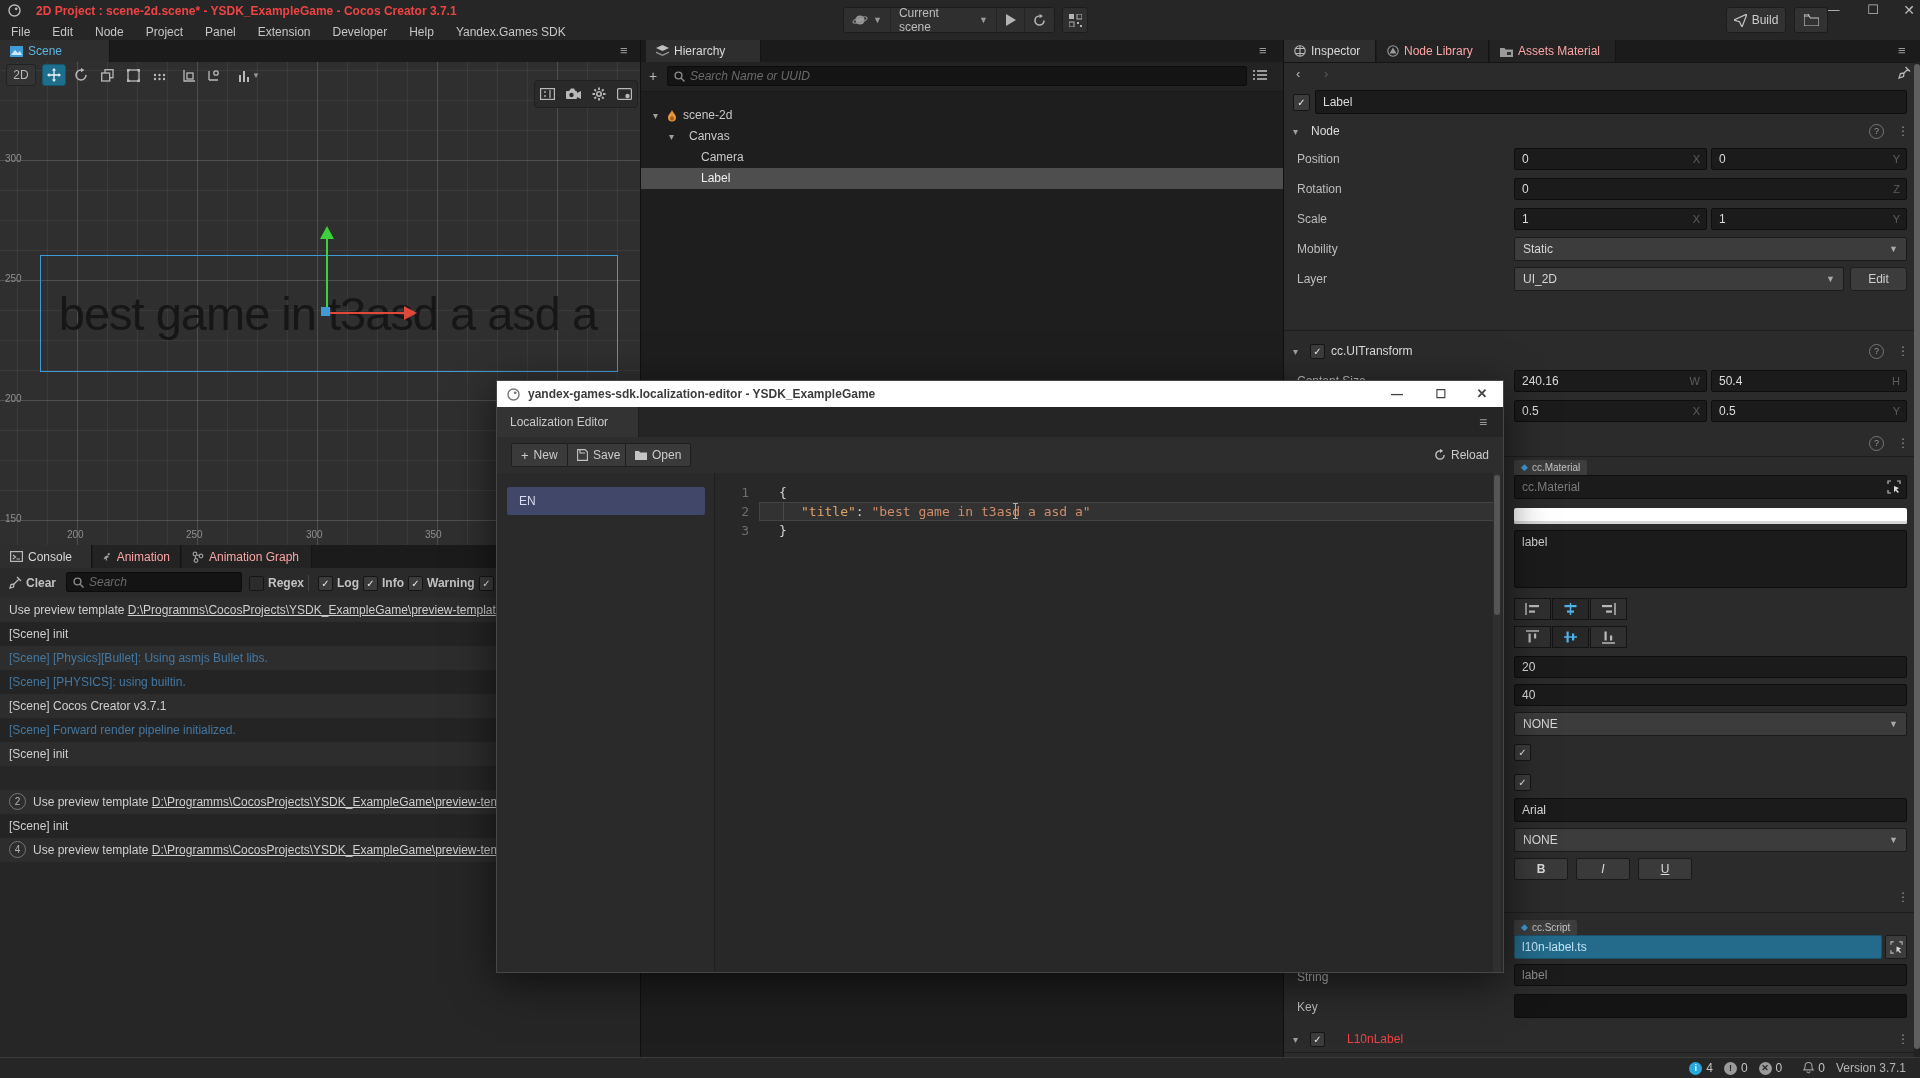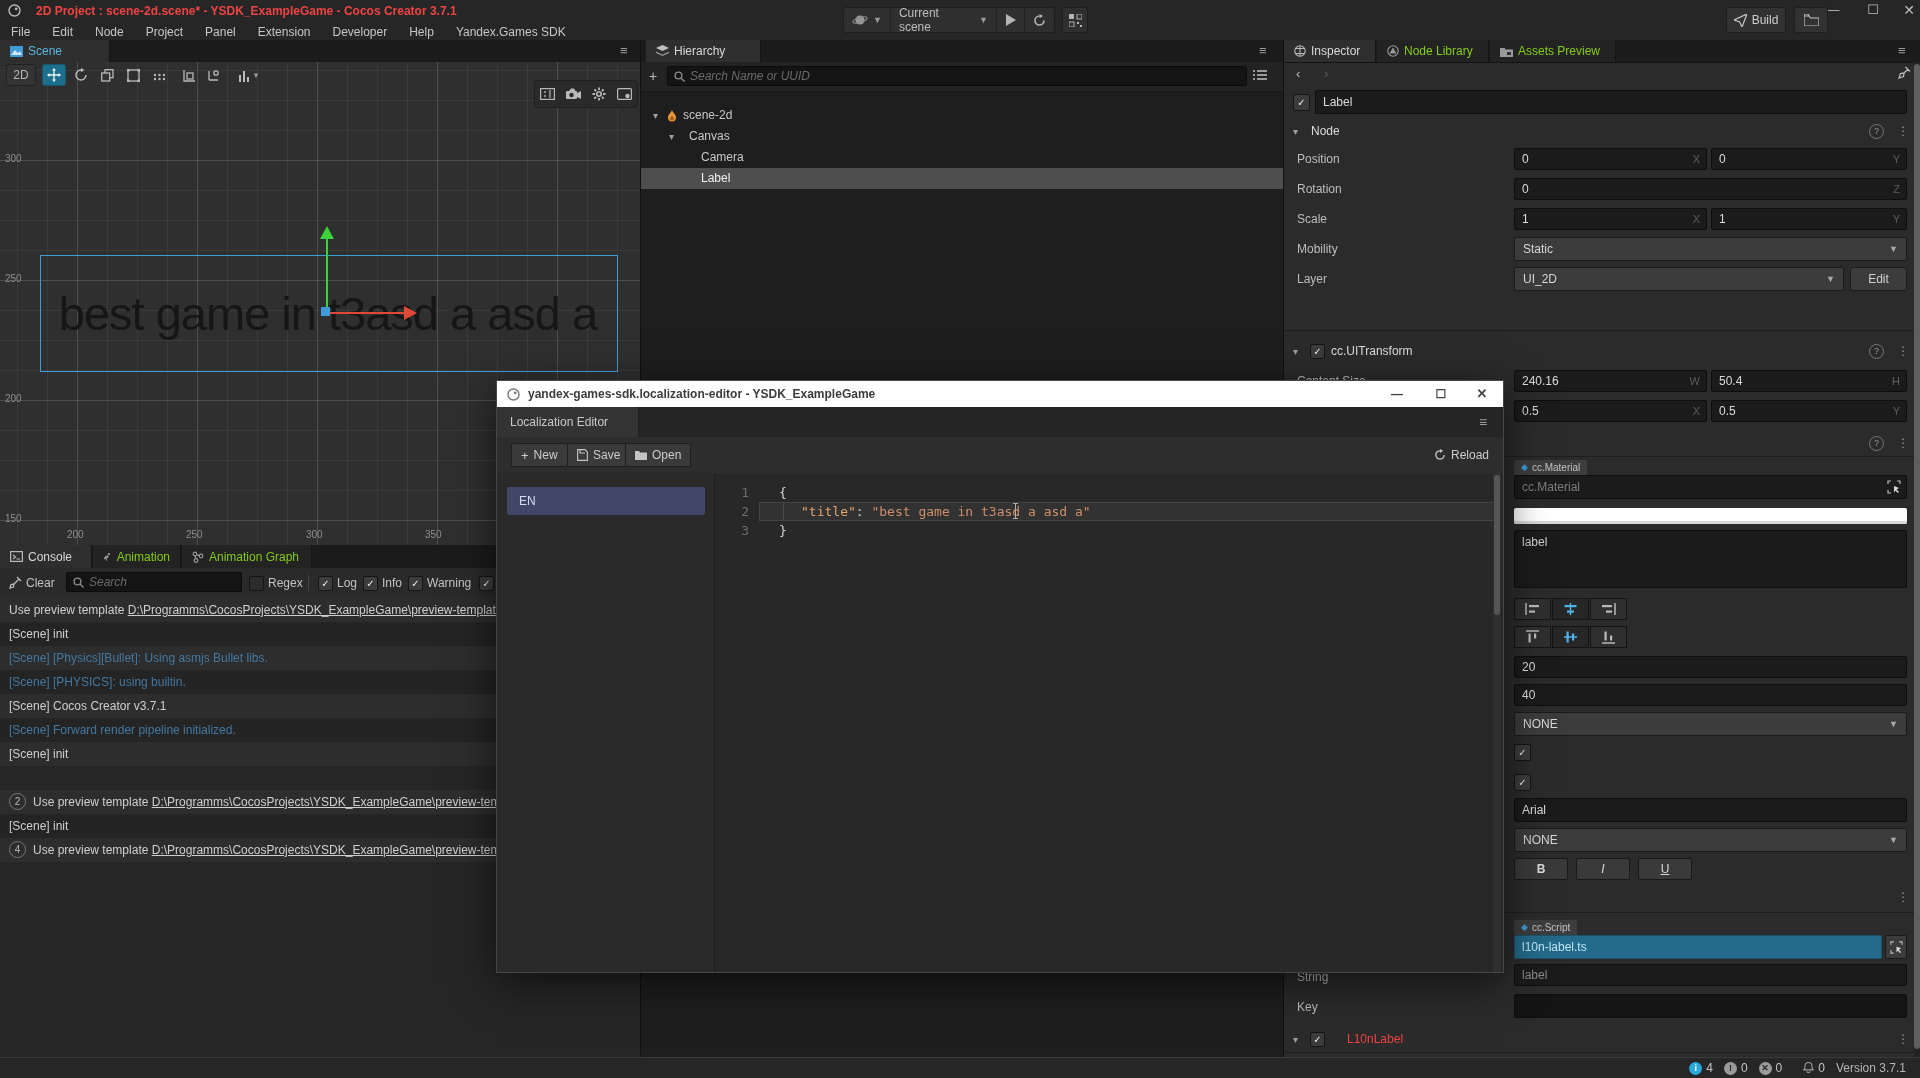--- a/index.html
+++ b/index.html
@@ -12,21 +12,21 @@
   #menubar{position:absolute;left:0;top:22px;width:1920px;height:20px;background:#262626;display:flex;align-items:center;border-bottom:1px solid #1b1b1b;}
   .mi{padding:0 11px;color:#c6c6c6;}
   .winbtn{position:absolute;top:0;width:34px;height:20px;color:#bdbdbd;text-align:center;line-height:20px;font-size:13px;}
   .ctoolbar{position:absolute;top:7px;height:26px;background:#2f2f2f;border:1px solid #1d1d1d;border-radius:3px;display:flex;align-items:center;box-sizing:border-box;}
   .cseg{display:flex;align-items:center;height:100%;padding:0 8px;border-right:1px solid #242424;color:#bdbdbd;}
   .cseg:last-child{border-right:none;}
   .chev{font-size:9px;color:#9a9a9a;margin-left:5px;}
   .btn{background:#323232;border:1px solid #1d1d1d;border-radius:3px;color:#cfcfcf;display:flex;align-items:center;justify-content:center;gap:5px;box-sizing:border-box;}
   
   .tabstrip{position:absolute;left:0;top:0;right:0;height:22px;background:#1b1b1b;border-bottom:1px solid #141414;}
-  .ptab{position:absolute;top:0;height:22px;display:flex;align-items:center;gap:5px;padding:0 10px;box-sizing:border-box;background:#232323;color:#84cc16;border-right:1px solid #141414;}
+  .ptab{position:absolute;top:0;height:22px;display:flex;align-items:center;gap:5px;padding:0 10px;box-sizing:border-box;background:#232323;color:#fca5a5;border-right:1px solid #141414;}
   .ptab.active{background:#2e2e2e;color:#d8d8d8;}
   .burger{color:#9a9a9a;font-size:13px;}
   .dots3{color:#9a9a9a;font-size:12px;letter-spacing:0;}
   .helpq{width:13px;height:13px;border:1px solid #777;border-radius:50%;color:#999;font-size:9px;line-height:13px;text-align:center;}
   
   #scene{position:absolute;left:0;top:40px;width:640px;height:505px;background:#2f2f2f;overflow:hidden;}
   #scenegrid{position:absolute;left:0;top:22px;width:640px;height:483px;background-color:#2f2f2f;
     background-image:
       linear-gradient(rgba(255,255,255,.05) 1px, transparent 1px),
       linear-gradient(90deg, rgba(255,255,255,.05) 1px, transparent 1px),
@@ -38,21 +38,21 @@
   .stoolbtn{position:absolute;top:24px;height:22px;background:#343434;border:1px solid #222;border-radius:3px;color:#b9b9b9;display:flex;align-items:center;justify-content:center;box-sizing:border-box;}
   .scenelabel{position:absolute;color:#161616;font-size:47px;letter-spacing:-1px;white-space:nowrap;}
   .selrect{position:absolute;border:1px solid #3f9bd8;}
   
   #console{position:absolute;left:0;top:545px;width:640px;height:512px;background:#262626;overflow:hidden;}
   #confilter{position:absolute;left:0;top:23px;width:640px;height:30px;background:#2a2a2a;border-bottom:1px solid #1e1e1e;}
   .searchbox{position:absolute;background:#141414;border:1px solid #0c0c0c;border-radius:2px;display:flex;align-items:center;gap:5px;padding:0 6px;box-sizing:border-box;}
   .ph{color:#6b6b6b;font-style:italic;}
   .cb{position:absolute;width:13px;height:13px;background:#3c3c3c;border:1px solid #151515;border-radius:2px;color:#ececec;font-size:10px;line-height:13px;text-align:center;box-sizing:content-box;}
   .cb.empty{background:#2c2c2c;}
-  .flabel{position:absolute;top:8px;color:#c2c2c2;}
+  .flabel{position:absolute;top:8px;color:#c2c2c2;font-weight:bold;}
   .log{position:absolute;left:0;width:640px;height:24px;line-height:24px;padding-left:9px;box-sizing:border-box;color:#cfcfcf;white-space:nowrap;overflow:hidden;}
   .log.a{background:#2d2d2d;}
   .log.b{background:#242424;}
   .log.blue{color:#4478a0;}
   .llink{text-decoration:underline;}
   .lbadge{display:inline-block;width:15px;height:15px;border:1px solid #777;border-radius:50%;color:#b5b5b5;font-size:10px;line-height:15px;text-align:center;margin-right:7px;vertical-align:1px;}
   
   #hier{position:absolute;left:640px;top:40px;width:643px;height:1017px;background:#1e1e1e;border-left:1px solid #101010;box-sizing:border-box;}
   #hsearchrow{position:absolute;left:0;top:22px;width:643px;height:29px;background:#232323;border-bottom:1px solid #191919;}
   .trow{position:absolute;left:0;width:643px;height:21px;line-height:21px;color:#c8c8c8;}
@@ -424,21 +424,21 @@
             <circle cx="6" cy="6" r="5.2"></circle>
             <path d="M6 2.5 L9.5 8.5 H2.5 Z" fill="#9a9a9a" stroke="none"></path>
           </svg>
         <span>Node Library</span>
       </div>
       <div class="ptab" style="left:206px;width:126px">
         <svg width="13" height="11" viewBox="0 0 13 11" fill="#9a9a9a">
             <path d="M0 2 h4.5 l1.2 1.6 H13 V11 H0 Z"></path>
             <rect x="7" y="6" width="4" height="3" fill="#2e2e2e"></rect>
           </svg>
-        <span>Assets Preview</span>
+        <span>Assets Material</span>
       </div>
       <span class="burger abs" style="left:614px;top:3px">≡</span>
     </div>
 
     <span class="abs" style="left:12px;top:26px;color:#b9b9b9;font-size:13px">‹</span>
     <span class="abs" style="left:40px;top:26px;color:#5c5c5c;font-size:13px">›</span>
     <span class="abs" style="left:614px;top:26px">
       <svg width="13" height="13" viewBox="0 0 13 13" fill="none" stroke="#b9b9b9" stroke-width="1.3">
           <path d="M7.5 1 L12 5.5 M9.8 3.2 L6 7 M6 7 L2.5 7.5 L1 12 L5.5 10.5 L6 7 Z"></path>
         </svg>

